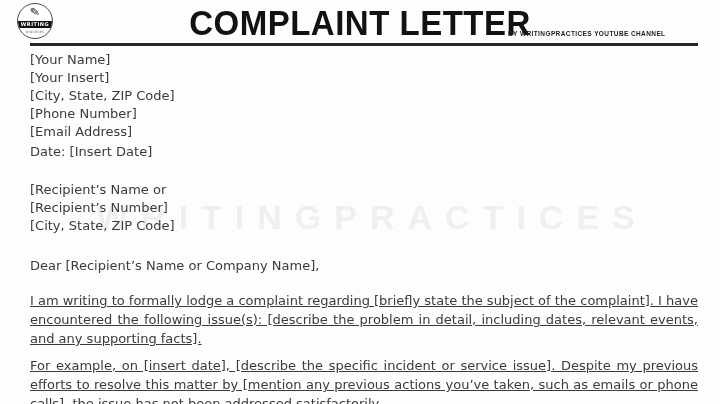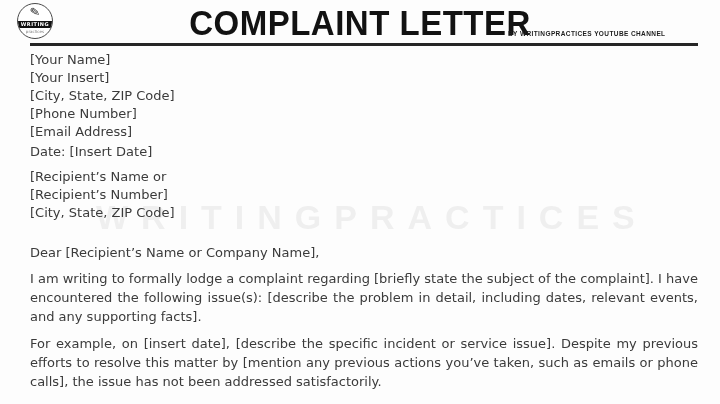--- a/index.html
+++ b/index.html
@@ -70,27 +70,28 @@
 
   
   .letter {
     position: absolute; top: 51px; left: 30px;
     width: 668px;
     font-size: 13px; line-height: 18px;
     color: #3b3b3b;
   }
   .line { white-space: nowrap; }
   .sender-block { margin-bottom: 2px; }
-  .date-line { margin-bottom: 7px; }
+  .date-line { margin-bottom: 20px; }
   .recipient-block { margin-bottom: 22px; line-height: 18px; }
-  .salutation { margin-bottom: 7px; white-space: nowrap; }
+  .salutation { margin-bottom: 16px; white-space: nowrap; }
   .para {
     text-align: justify;
     line-height: 19px;
     margin-bottom: 8px;
+    text-decoration: underline;
   }
 </style>
 </head>
 <body>
 
 <div class="page">
 
   <div class="header">
     <div class="logo-badge">
       <div class="logo-pen">✎</div>

